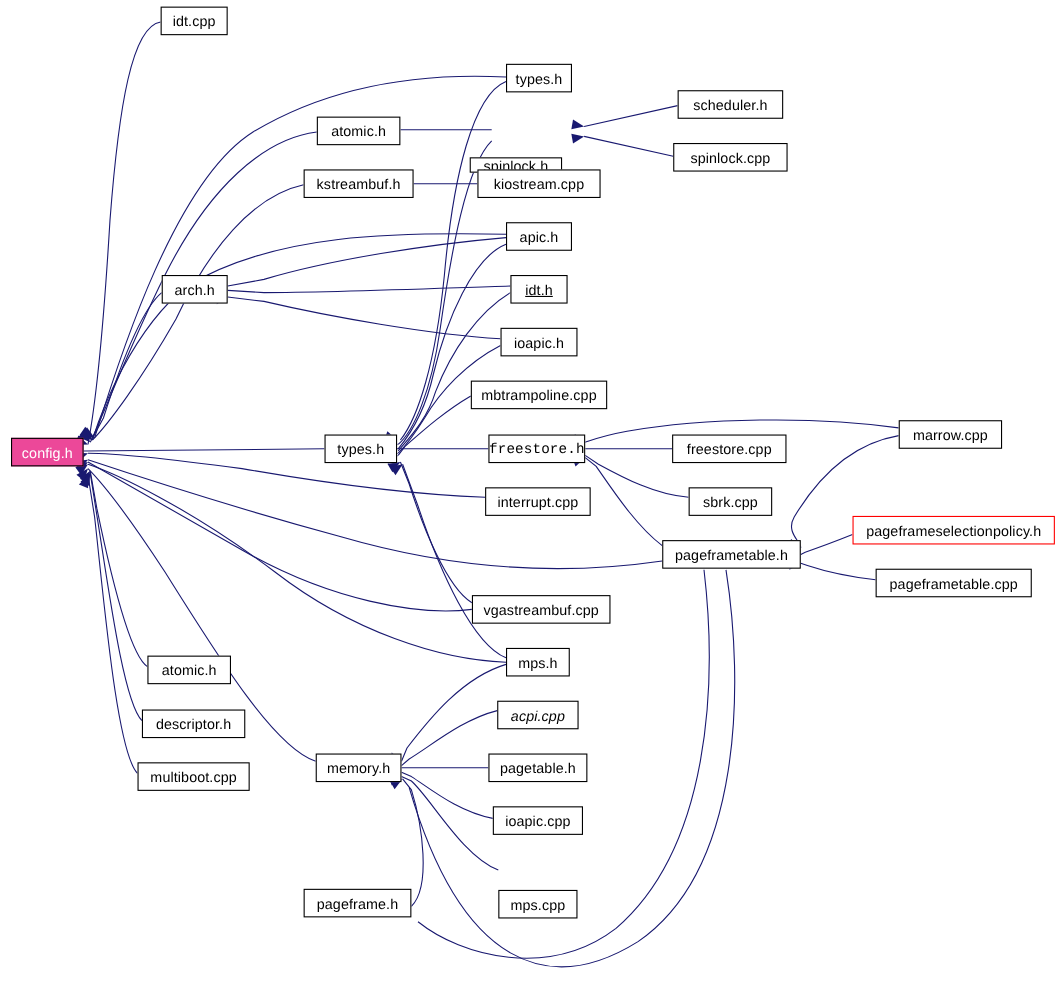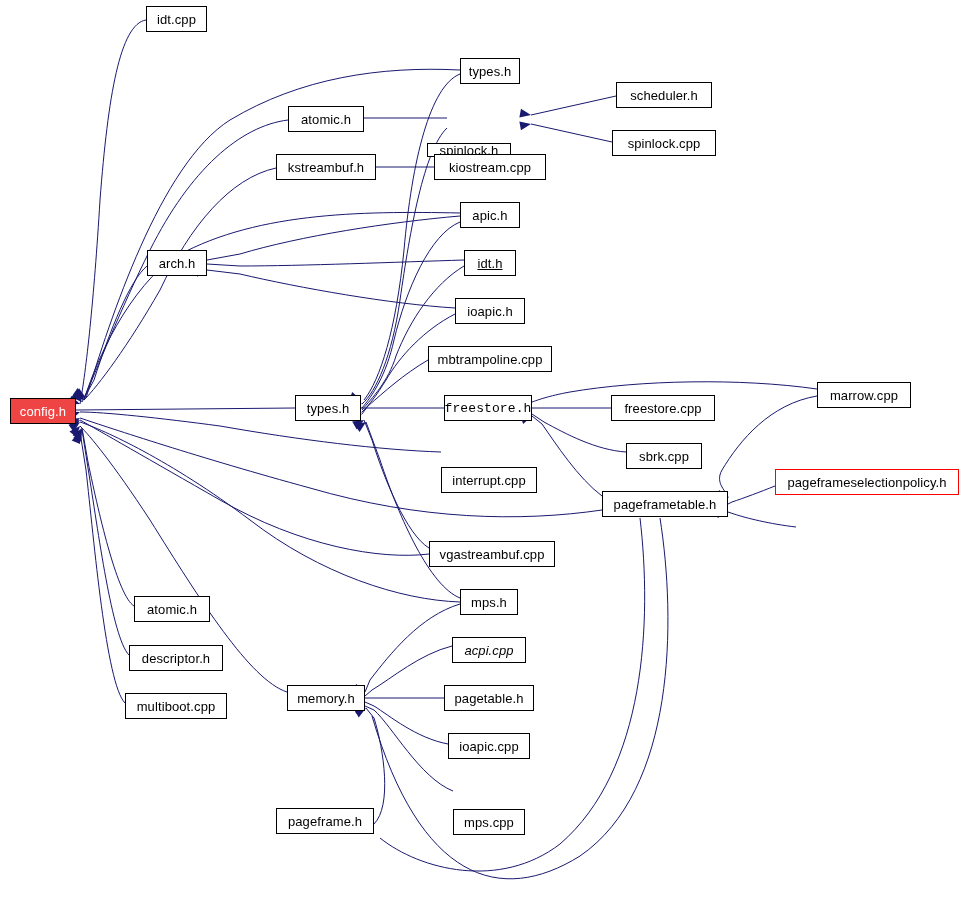--- a/index.html
+++ b/index.html
@@ -125,21 +125,21 @@
       <polygon points="0,0 11,-4.5 11,4.5" fill="#191970" transform="translate(728,504) rotate(184)"></polygon>
       <polygon points="0,0 11,-4.5 11,4.5" fill="#191970" transform="translate(728,512) rotate(172)"></polygon>
       <polygon points="0,0 11,-4.5 11,4.5" fill="#191970" transform="translate(365,692) rotate(200)"></polygon>
       <polygon points="0,0 11,-4.5 11,4.5" fill="#191970" transform="translate(365,696) rotate(194)"></polygon>
       <polygon points="0,0 11,-4.5 11,4.5" fill="#191970" transform="translate(365,698) rotate(182)"></polygon>
       <polygon points="0,0 11,-4.5 11,4.5" fill="#191970" transform="translate(365,702) rotate(168)"></polygon>
       <polygon points="0,0 11,-4.5 11,4.5" fill="#191970" transform="translate(365,706) rotate(160)"></polygon>
       <polygon points="0,0 11,-4.5 11,4.5" fill="#191970" transform="translate(366,708) rotate(150)"></polygon>
       <polygon points="0,0 11,-4.5 11,4.5" fill="#191970" transform="translate(374,824) rotate(160)"></polygon>
     </svg>
-<div class="node root" title="config.h" style="left: 10px; top: 398px; width: 66px; height: 26px; background: #ef4444; color: rgb(255, 255, 255);">
+<div class="node root" title="config.h" style="left: 10px; top: 398px; width: 66px; height: 26px; background: #ec4899; color: rgb(255, 255, 255);">
       <span>config.h</span>
     </div>
     <div class="node" title="idt.cpp" style="left: 146px; top: 6px; width: 61px; height: 26px;">
       <span>idt.cpp</span>
     </div>
     <div class="node" title="acpi.h" style="left: 460px; top: 58px; width: 60px; height: 26px;">
       <span>types.h</span>
     </div>
     <div class="node" title="atomic.h" style="left: 288px; top: 106px; width: 76px; height: 26px;">
       <span>atomic.h</span>
@@ -179,31 +179,34 @@
     </div>
     <div class="node" title="freestore.h" style="left: 444px; top: 395px; width: 88px; height: 26px; font-family: Liberation Mono, monospace;">
       <span>freestore.h</span>
     </div>
     <div class="node" title="freestore.cpp" style="left: 611px; top: 395px; width: 104px; height: 26px;">
       <span>freestore.cpp</span>
     </div>
     <div class="node" title="marrow.cpp" style="left: 817px; top: 382px; width: 94px; height: 26px;">
       <span>marrow.cpp</span>
     </div>
-    <div class="node" title="interrupt.cpp" style="left: 441px; top: 443px; width: 96px; height: 26px; margin-top: 24px;">
+    <div class="node" title="interrupt.cpp" style="left: 441px; top: 443px; width: 96px; height: 26px;">
       <span>interrupt.cpp</span>
     </div>
     <div class="node" title="sbrk.cpp" style="left: 626px; top: 443px; width: 76px; height: 26px;">
       <span>sbrk.cpp</span>
     </div>
     <div class="node highlight" title="pageframeselectionpolicy.h" style="left: 775px; top: 469px; width: 184px; height: 26px; border-color: rgb(255, 0, 0);">
       <span>pageframeselectionpolicy.h</span>
     </div>
     <div class="node" title="pageframetable.h" style="left: 602px; top: 491px; width: 126px; height: 26px;">
       <span>pageframetable.h</span>
+    </div>
+    <div class="node" title="pageframetable.cpp" style="left: 796px; top: 517px; width: 142px; height: 26px;">
+      <span>pageframetable.cpp</span>
     </div>
     <div class="node" title="vgastreambuf.cpp" style="left: 429px; top: 541px; width: 126px; height: 26px;">
       <span>vgastreambuf.cpp</span>
     </div>
     <div class="node" title="mps.h" style="left: 460px; top: 589px; width: 58px; height: 26px;">
       <span>mps.h</span>
     </div>
     <div class="node" title="atomic.h" style="left: 134px; top: 596px; width: 76px; height: 26px;">
       <span>atomic.h</span>
     </div>

